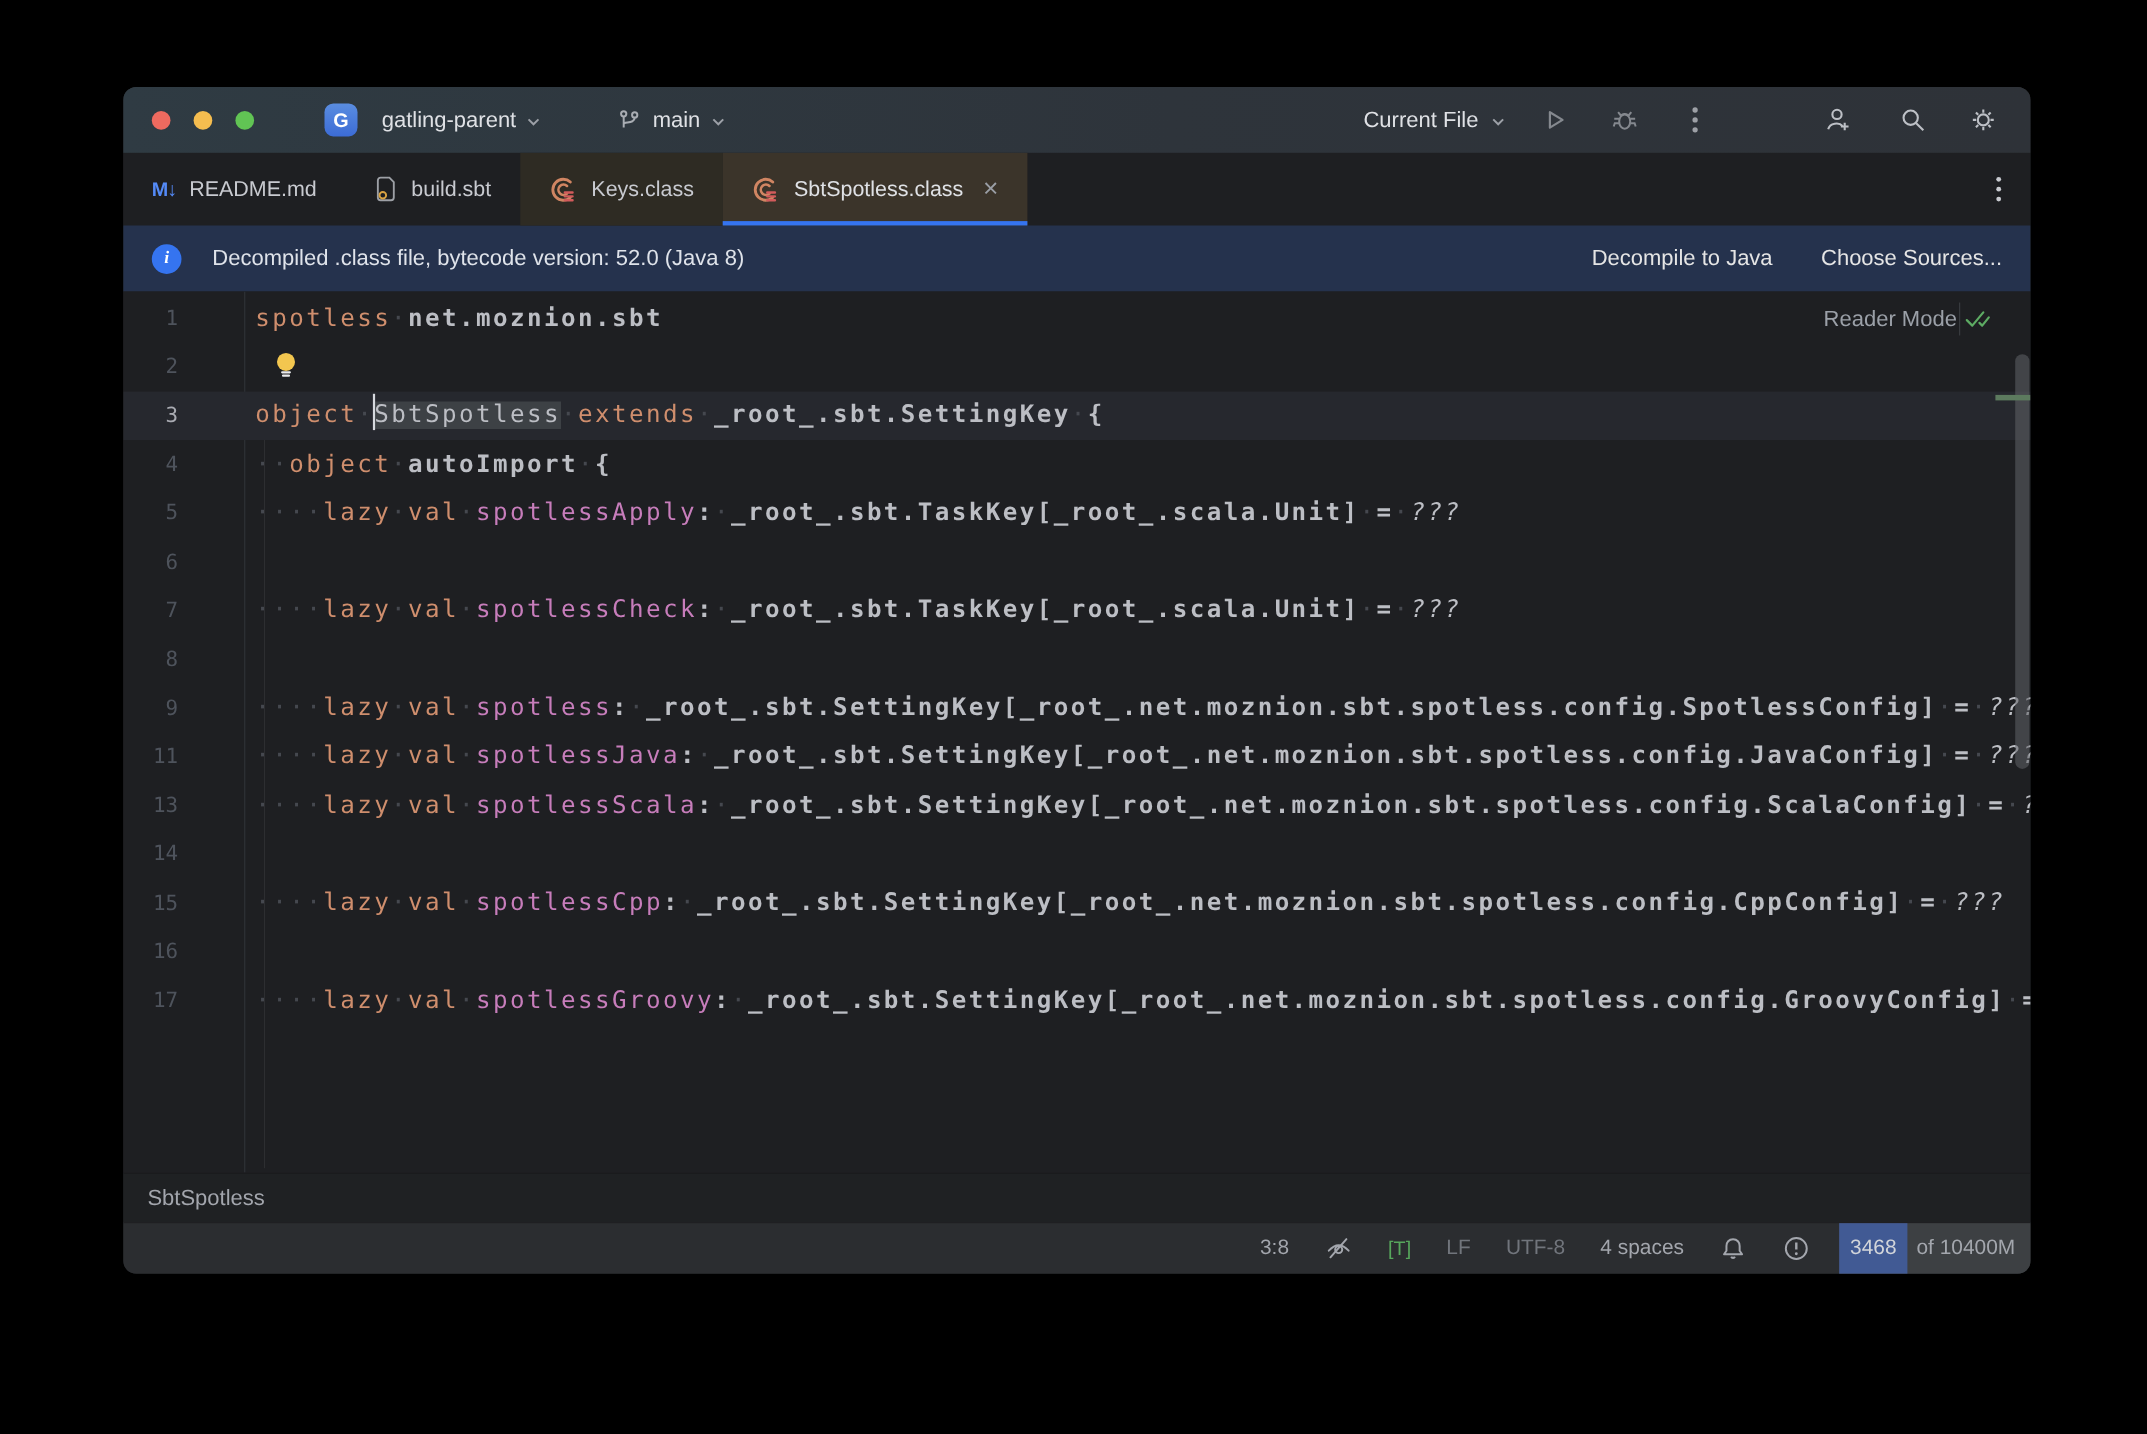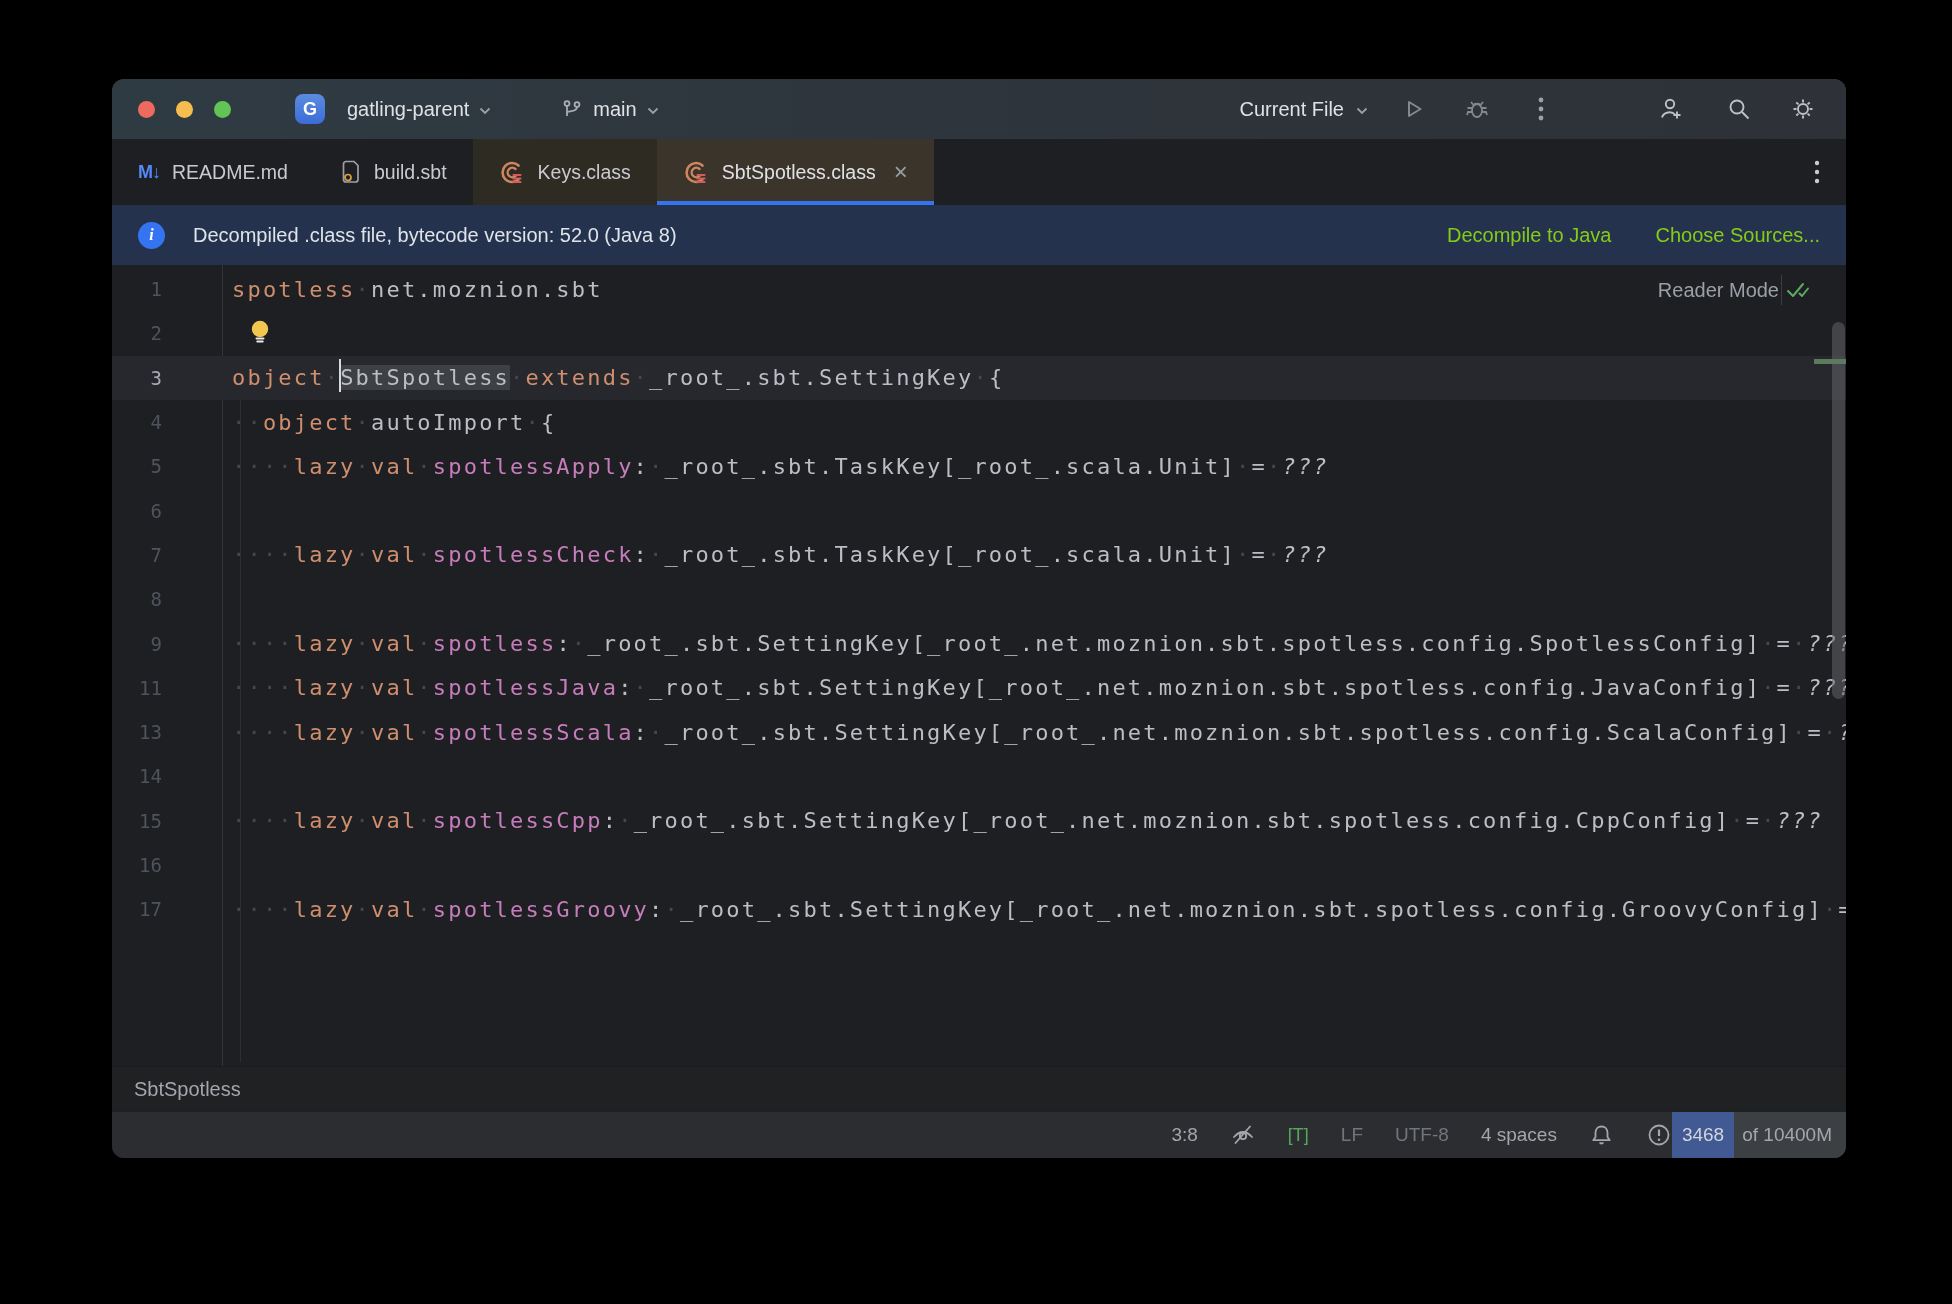--- a/index.html
+++ b/index.html
@@ -34,51 +34,51 @@
   .tab .close{color:#9a9ea5;font-size:24px;line-height:1;margin-left:6px;}
   .md-ic{color:#548af7;font-weight:bold;font-size:18px;letter-spacing:-1px;white-space:nowrap;}
   .tab-spacer{flex:1;}
   .tab-kebab{display:flex;align-items:center;padding:0 26px;}
   
   .banner{height:60px;flex:none;background:#25324d;display:flex;align-items:center;padding:0 26px;
           color:#dfe3ea;font-size:20px;}
   .info-ic{width:27px;height:27px;border-radius:50%;background:#3574f0;color:#fff;display:flex;align-items:center;
            justify-content:center;font-size:16px;font-weight:bold;font-family:"Liberation Serif",serif;font-style:italic;margin-right:28px;flex:none;}
   .banner-spacer{flex:1;}
-  .banner a{color:#84cc16;text-decoration:none;margin-left:44px;white-space:nowrap;}
+  .banner a{color:#e5e5e5;text-decoration:none;margin-left:44px;white-space:nowrap;}
   
   .editor{flex:1;position:relative;background:#1e1f22;overflow:hidden;}
   .gutter-sep{position:absolute;left:110px;top:0;bottom:0;width:1px;background:#313438;}
   .indent-guide{position:absolute;left:128px;top:135px;bottom:4px;width:1px;background:rgba(255,255,255,.07);}
   .lines{position:absolute;left:0;right:0;top:2px;}
   .line{height:44.3px;display:flex;align-items:center;position:relative;}
   .line.cur{background:#26282e;}
   .num{width:50px;flex:none;text-align:right;color:#4e535c;font-family:"DejaVu Sans Mono",monospace;font-size:19px;}
   .line.cur .num{color:#a9abb2;}
   .codetext{margin-left:70px;white-space:pre;font-family:"DejaVu Sans Mono",monospace;font-size:22px;
             letter-spacing:2.2px;color:#bcbec4;}
-  .kw{color:#cf8e6d;} .pl{color:#bcbec4;} .ws{color:#45484f;}
+  .kw{color:#cf8e6d;} .pl{color:#bcbec4;font-weight:bold;} .ws{color:#45484f;}
   .id{color:#c77dbb;} .q{color:#bcbec4;font-style:italic;}
   .hl{background:#3d4145;}
   .caret{display:inline-block;width:0;position:relative;}
   .caret::before{content:"";position:absolute;left:-1px;top:-26px;width:2px;height:33px;background:#d6d9de;}
   .bulb{position:absolute;left:136px;top:7px;}
   .reader{position:absolute;top:10px;right:34px;display:flex;align-items:center;gap:2px;color:#9ba0a8;font-size:20px;}
   .reader .vsep{width:1px;height:30px;background:#3a3d42;}
   .scroll-thumb{position:absolute;right:1px;top:57px;width:13px;height:377px;border-radius:7px;background:rgba(96,99,104,.55);}
   .stripe-mark{position:absolute;right:0;top:94px;width:32px;height:5px;background:#5c7a5e;}
   
   .breadcrumbs{height:44px;flex:none;background:#1f2123;border-top:1px solid #191a1c;display:flex;align-items:center;
                padding:0 22px;color:#a3a6ad;font-size:20px;}
   .statusbar{height:46px;flex:none;background:#2b2d30;border-top:1px solid #1e1f22;display:flex;align-items:center;
              justify-content:flex-end;color:#a3a6ad;font-size:19px;}
   .sb-item{margin-left:32px;display:flex;align-items:center;white-space:nowrap;}
   .sb-dim{color:#71757c;}
   .sb-green{color:#57a65c;font-size:18px;}
-  .memory{height:100%;display:flex;align-items:stretch;background:#3d4043;}
+  .memory{margin-left:26px;height:100%;display:flex;align-items:stretch;background:#3d4043;}
   .mem-used{background:#415a94;color:#d2d5da;display:flex;align-items:center;padding:0 10px;}
   .mem-total{display:flex;align-items:center;padding:0 14px 0 8px;}
   svg{display:block;}
 </style>
 </head>
 <body>
 
 <div class="window">
 
   <div class="titlebar">

